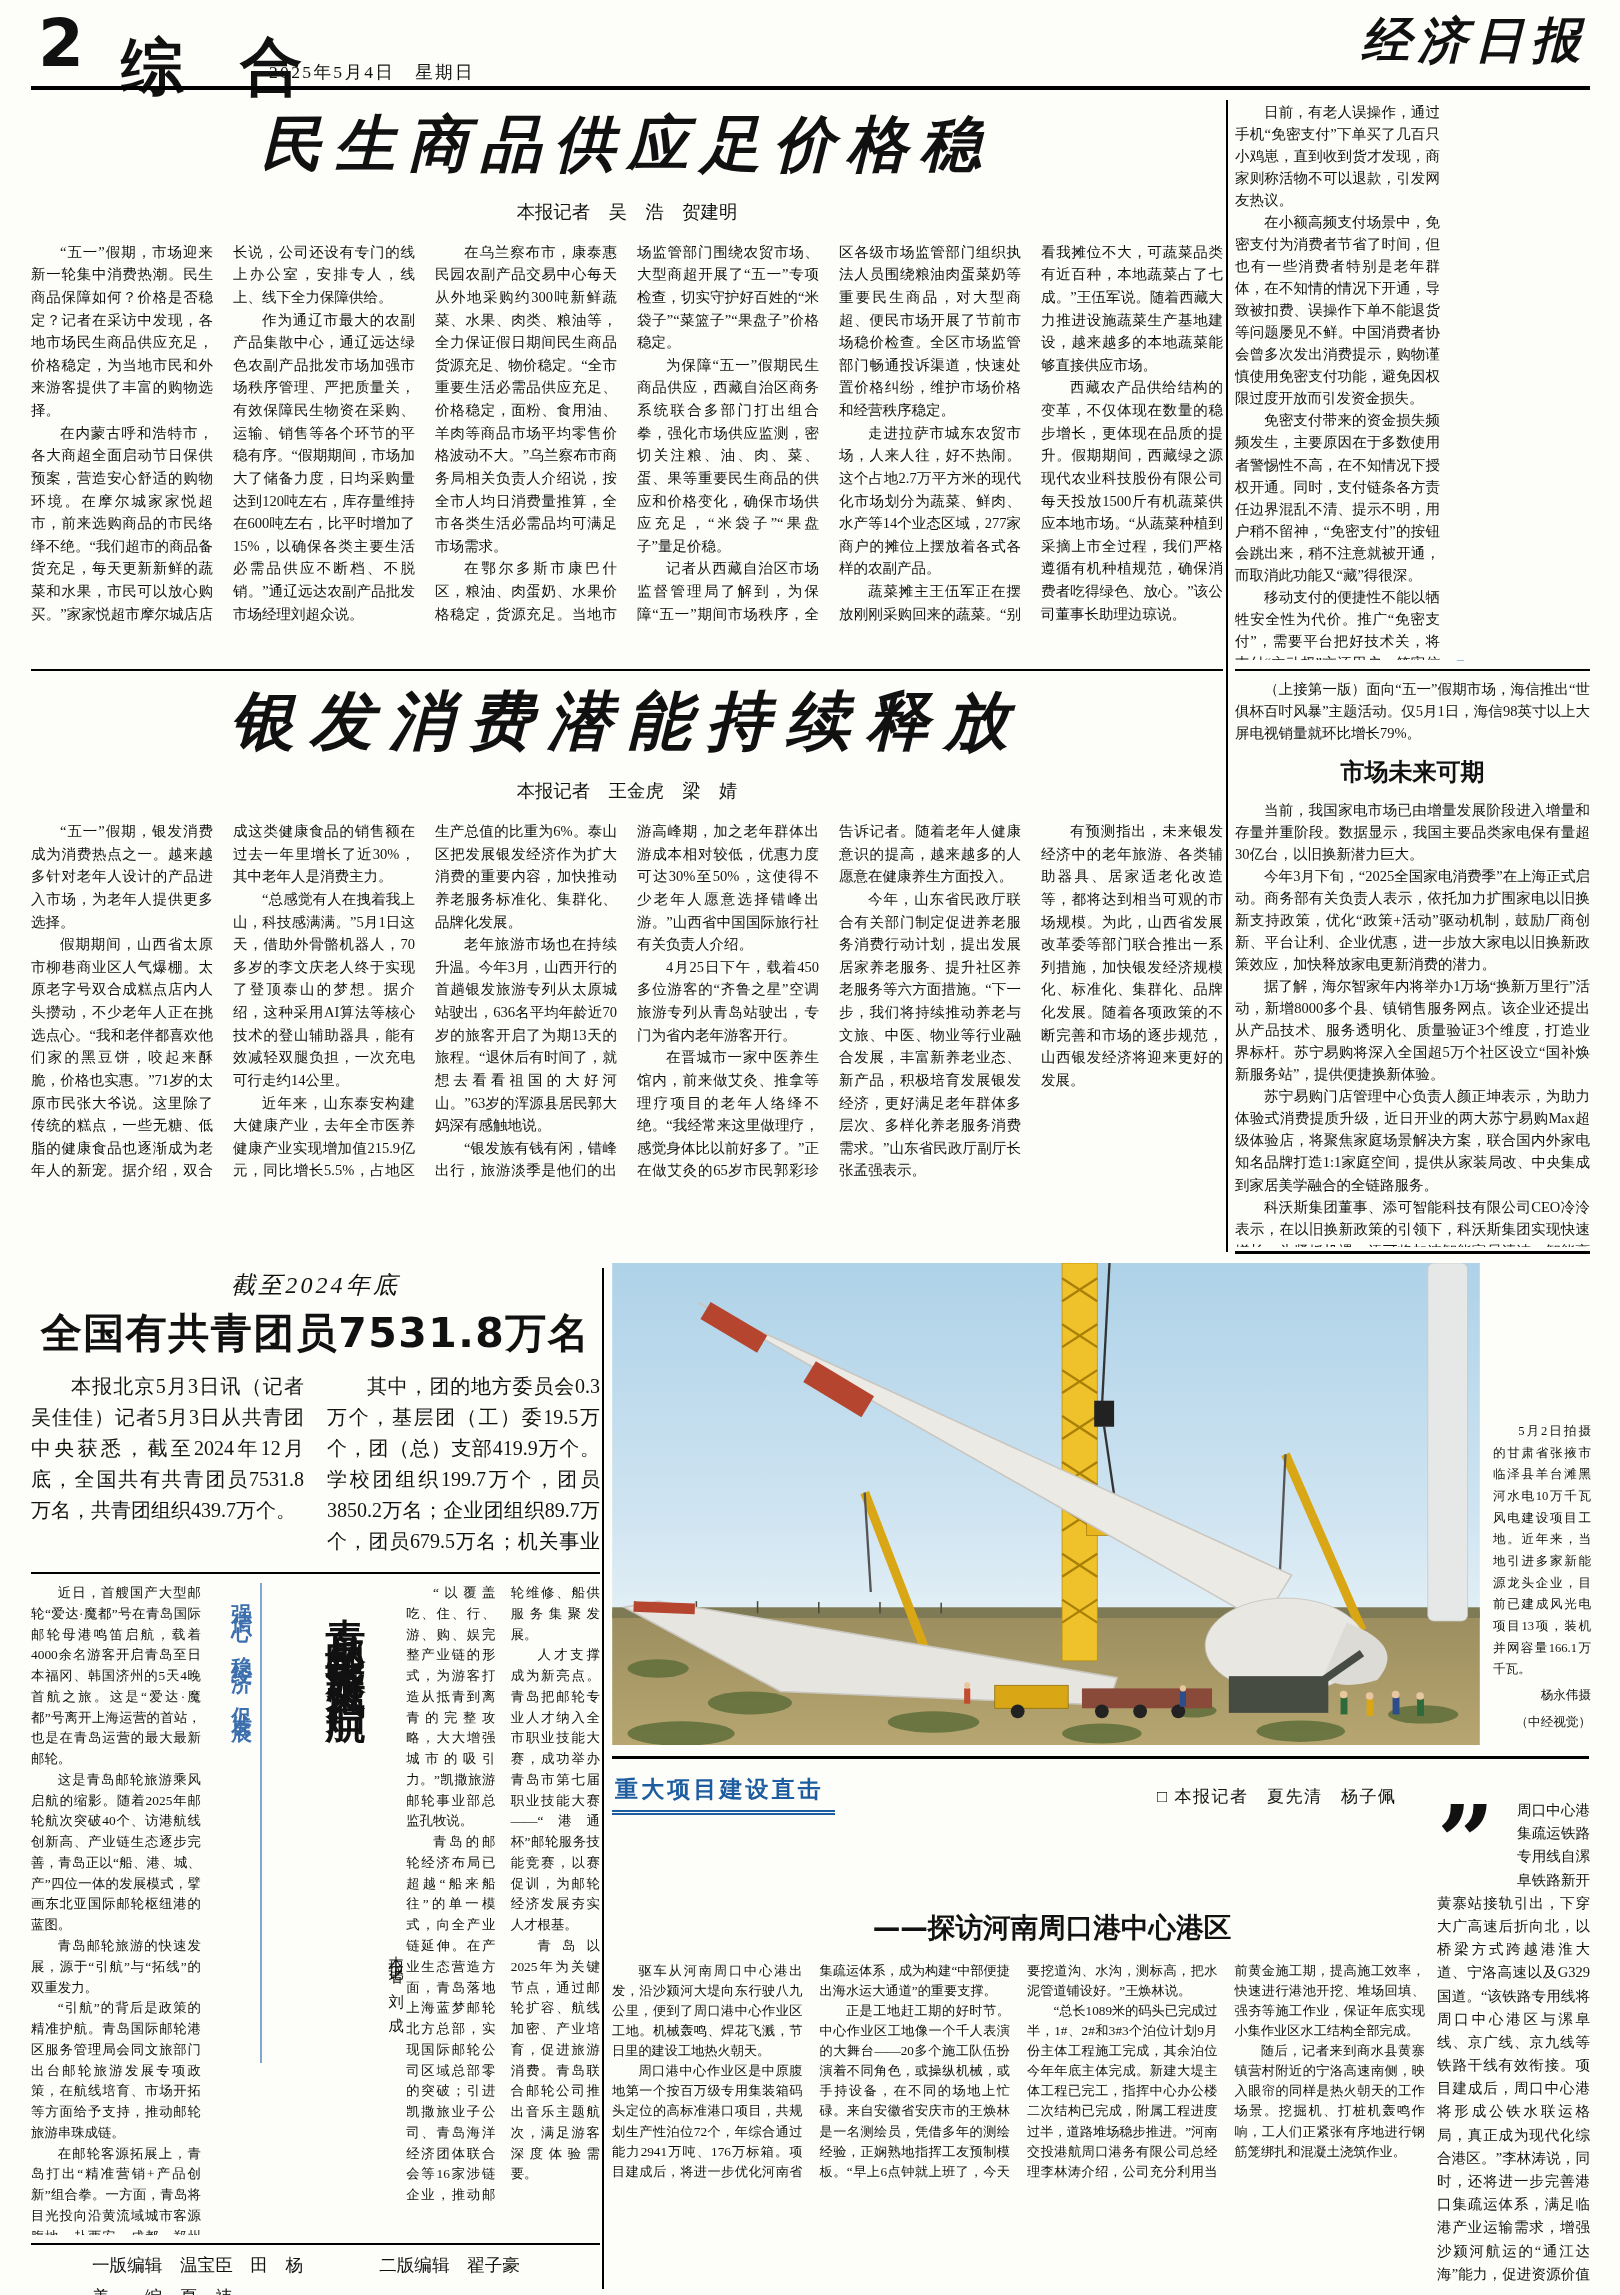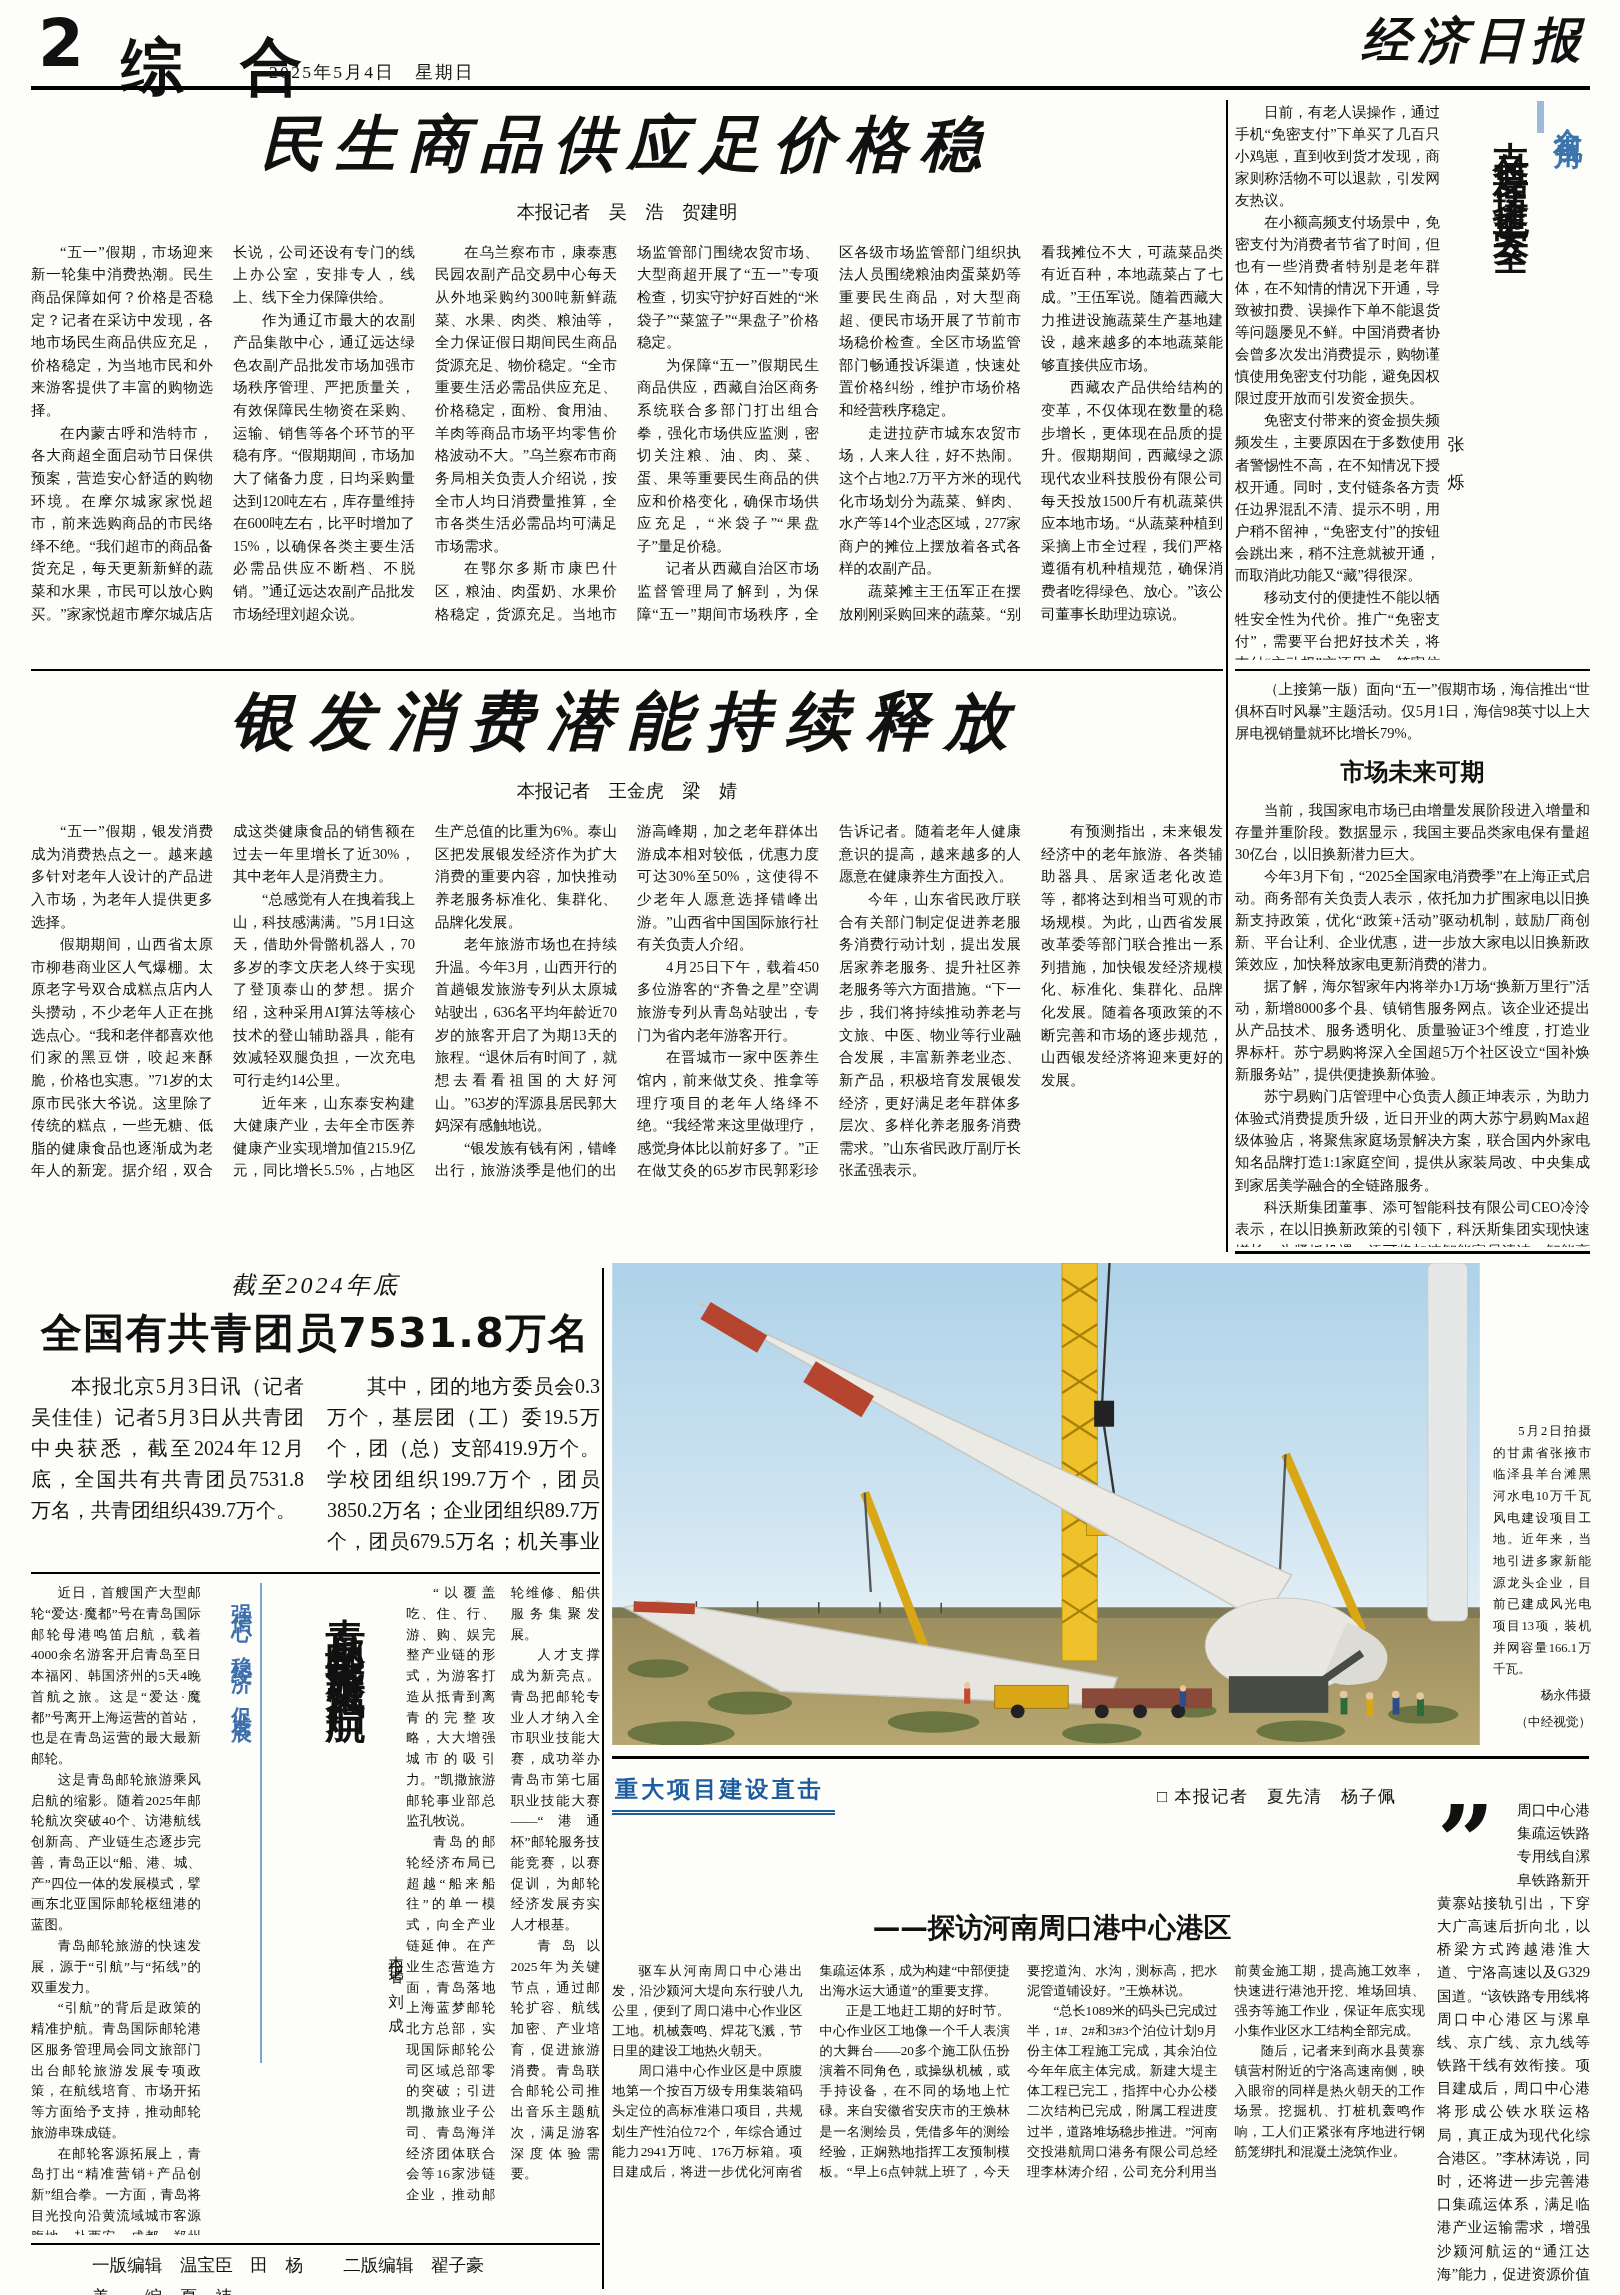--- a/index.html
+++ b/index.html
@@ -25,21 +25,21 @@
   .a1-title{font-size:61px;letter-spacing:12.2px;margin-top:7.7px;}
   .a1-byline{margin-top:20px;}
   .a1-body{margin-top:17px;height:387px;column-count:6;column-gap:20px;
            font-size:14.5px;line-height:1.56;}
   
   .a2-title{font-size:64px;letter-spacing:15.3px;margin-top:4.6px;}
   .a2-byline{margin-top:20px;}
   .a2-body{margin-top:17px;height:413px;column-count:6;column-gap:20px;
            font-size:14.5px;line-height:1.56;}
   
-  .jsj{display:flex;flex-direction:row;justify-content:center;}
+  .jsj{display:flex;flex-direction:column;justify-content:center;}
   .jsj-text{width:205px;font-size:14.5px;line-height:1.52;overflow:hidden;height:559px;}
   .jsj-right{position:relative;flex:1;height:559px;}
   .jsj-label{position:absolute;top:0;right:0;writing-mode:vertical-rl;
              font-family:"DejaVu Sans",sans-serif;font-size:29px;font-weight:700;
              color:#3c74ad;border-left:7.7px solid #9cbbd8;padding:3.1px 1.5px 10.7px 4.6px;letter-spacing:6.1px;}
   .jsj-title{position:absolute;top:10.7px;right:55px;writing-mode:vertical-rl;
              font-family:"DejaVu Sans",sans-serif;font-size:36px;font-weight:900;
              letter-spacing:12.2px;}
   .jsj-author{position:absolute;left:4.6px;top:321px;writing-mode:vertical-rl;
               font-size:17px;letter-spacing:10.7px;}
@@ -60,21 +60,21 @@
             font-size:20.7px;font-weight:700;color:#3c6fad;letter-spacing:7.7px;
             border-right:2.3px solid #7ea6cf;padding:4.6px 4.6px 0 0;margin:0 7.7px 0 10.7px;height:475px;}
   .qd-title{width:101px;writing-mode:vertical-rl;font-family:"DejaVu Sans",sans-serif;
             font-size:40px;font-weight:900;letter-spacing:9.2px;text-align:start;
             margin:3.1px 3.1px 0 3.1px;}
   .qd-byline{width:29px;writing-mode:vertical-rl;font-size:15.3px;letter-spacing:4.6px;
              padding-top:360px;}
   .qd-col2{flex:1;column-count:2;column-gap:15.3px;font-size:13.4px;line-height:1.55;overflow:hidden;}
   
   .editors{position:absolute;left:92px;top:2253px;width:475px;font-size:17.6px;}
-  .editors .row1{display:flex;gap:40px;}
+  .editors .row1{display:flex;gap:76px;}
   .editors .row2{margin-top:7.7px;}
   
   .photo{position:absolute;left:612px;top:1263px;width:868px;height:482px;overflow:hidden;}
   .caption{position:absolute;left:1493px;top:1421px;width:98px;font-size:12.6px;
            line-height:1.72;text-align:justify;}
   .caption .cap-text{text-indent:2em;margin:0;}
   .credit{text-align:right;margin:4.6px 0 0 0;}
   
   .port-kicker{position:absolute;left:612px;top:1774px;font-family:"DejaVu Sans",sans-serif;
                font-size:23px;font-weight:900;color:#1d5d9f;border-bottom:5.4px double #1d5d9f;

